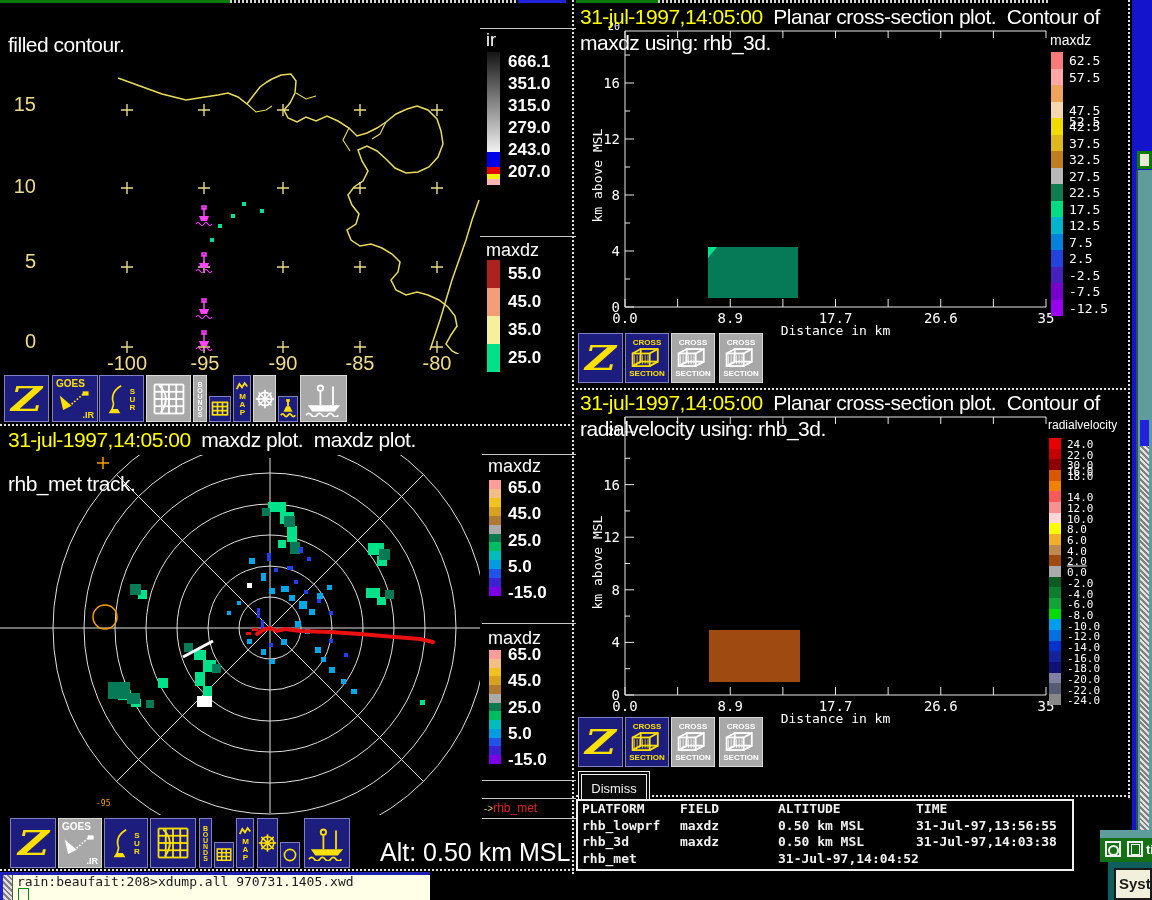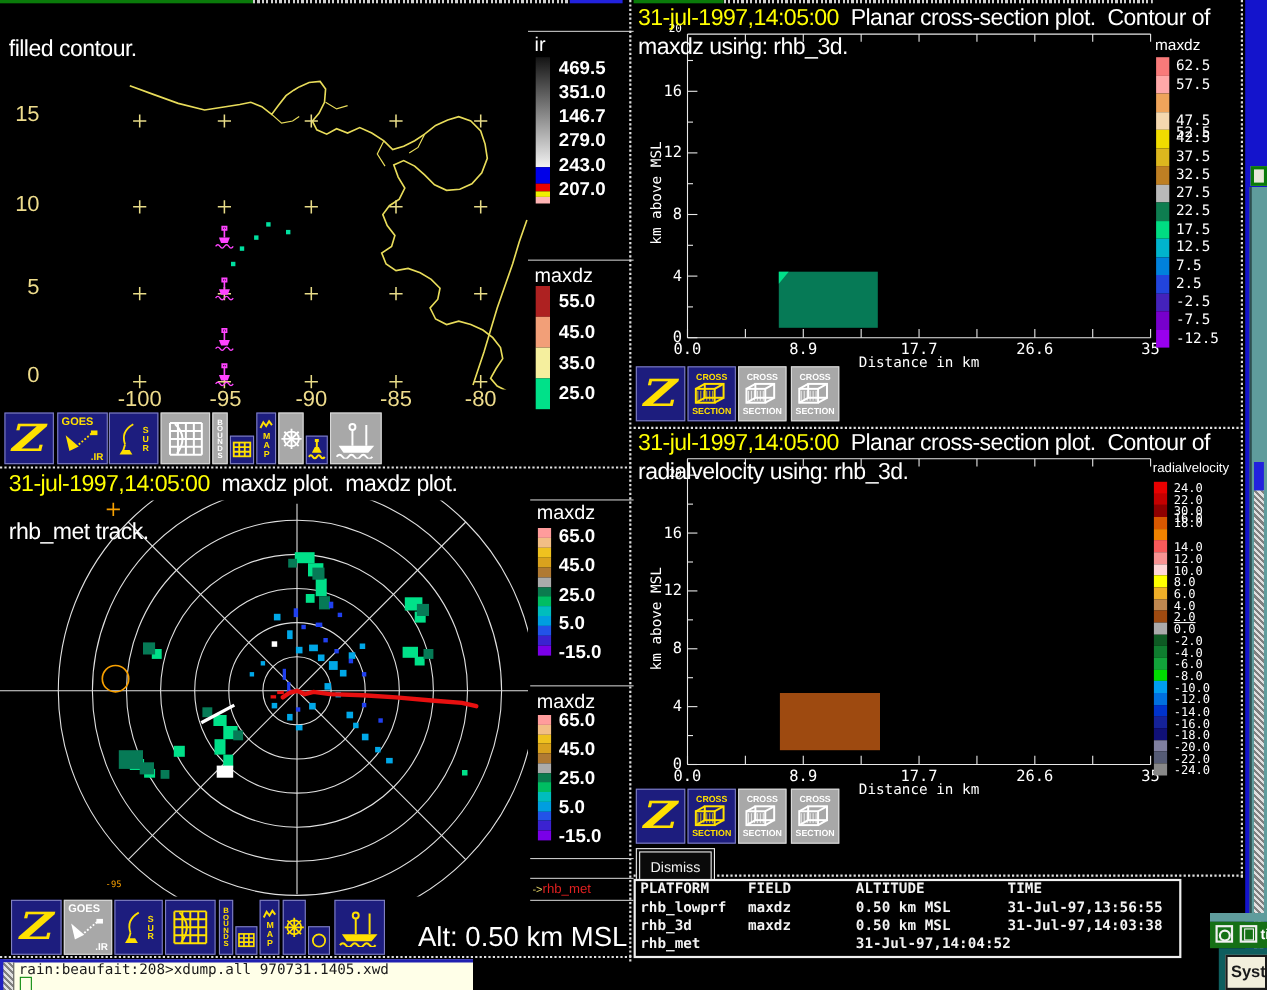--- a/index.html
+++ b/index.html
@@ -128,23 +128,23 @@
   <div class="hline" style="left:480px;top:28px;width:96px;"></div>
   <div class="cb" id="cb-ir" style="left:484px;top:30px;width:92px;height:200px;">
       <div class="cb-label" style="top: 0px;">ir</div>
       <div class="cb-bar" style="top: 22px; width: 13px;">
         <div style="height: 100px; background: linear-gradient(rgb(20, 20, 20), rgb(242, 242, 242));"></div>
         <div style="height: 15px; background: rgb(0, 0, 232);"></div>
         <div style="height: 7px; background: rgb(232, 0, 0);"></div>
         <div style="height: 5px; background: rgb(240, 240, 0);"></div>
         <div style="height: 6px; background: rgb(255, 180, 180);"></div>
       </div>
-      <div class="cb-val" style="top: 32px; left: 24px;">469.5</div>
+      <div class="cb-val" style="top: 32px; left: 24px;">666.1</div>
       <div class="cb-val" style="top: 54px; left: 24px;">351.0</div>
-      <div class="cb-val" style="top: 76px; left: 24px;">146.7</div>
+      <div class="cb-val" style="top: 76px; left: 24px;">315.0</div>
       <div class="cb-val" style="top: 98px; left: 24px;">279.0</div>
       <div class="cb-val" style="top: 120px; left: 24px;">243.0</div>
       <div class="cb-val" style="top: 142px; left: 24px;">207.0</div>
     </div>
   <div class="hline" style="left:480px;top:236px;width:96px;"></div>
   <div class="cb" id="cb-maxdz-tl" style="left:484px;top:240px;width:92px;height:140px;">
       <div class="cb-label" style="top: 0px;">maxdz</div>
       <div class="cb-bar" style="top: 20px; width: 13px;">
         <div style="height: 28px; background: rgb(174, 33, 33);"></div>
         <div style="height: 28px; background: rgb(242, 159, 120);"></div>

